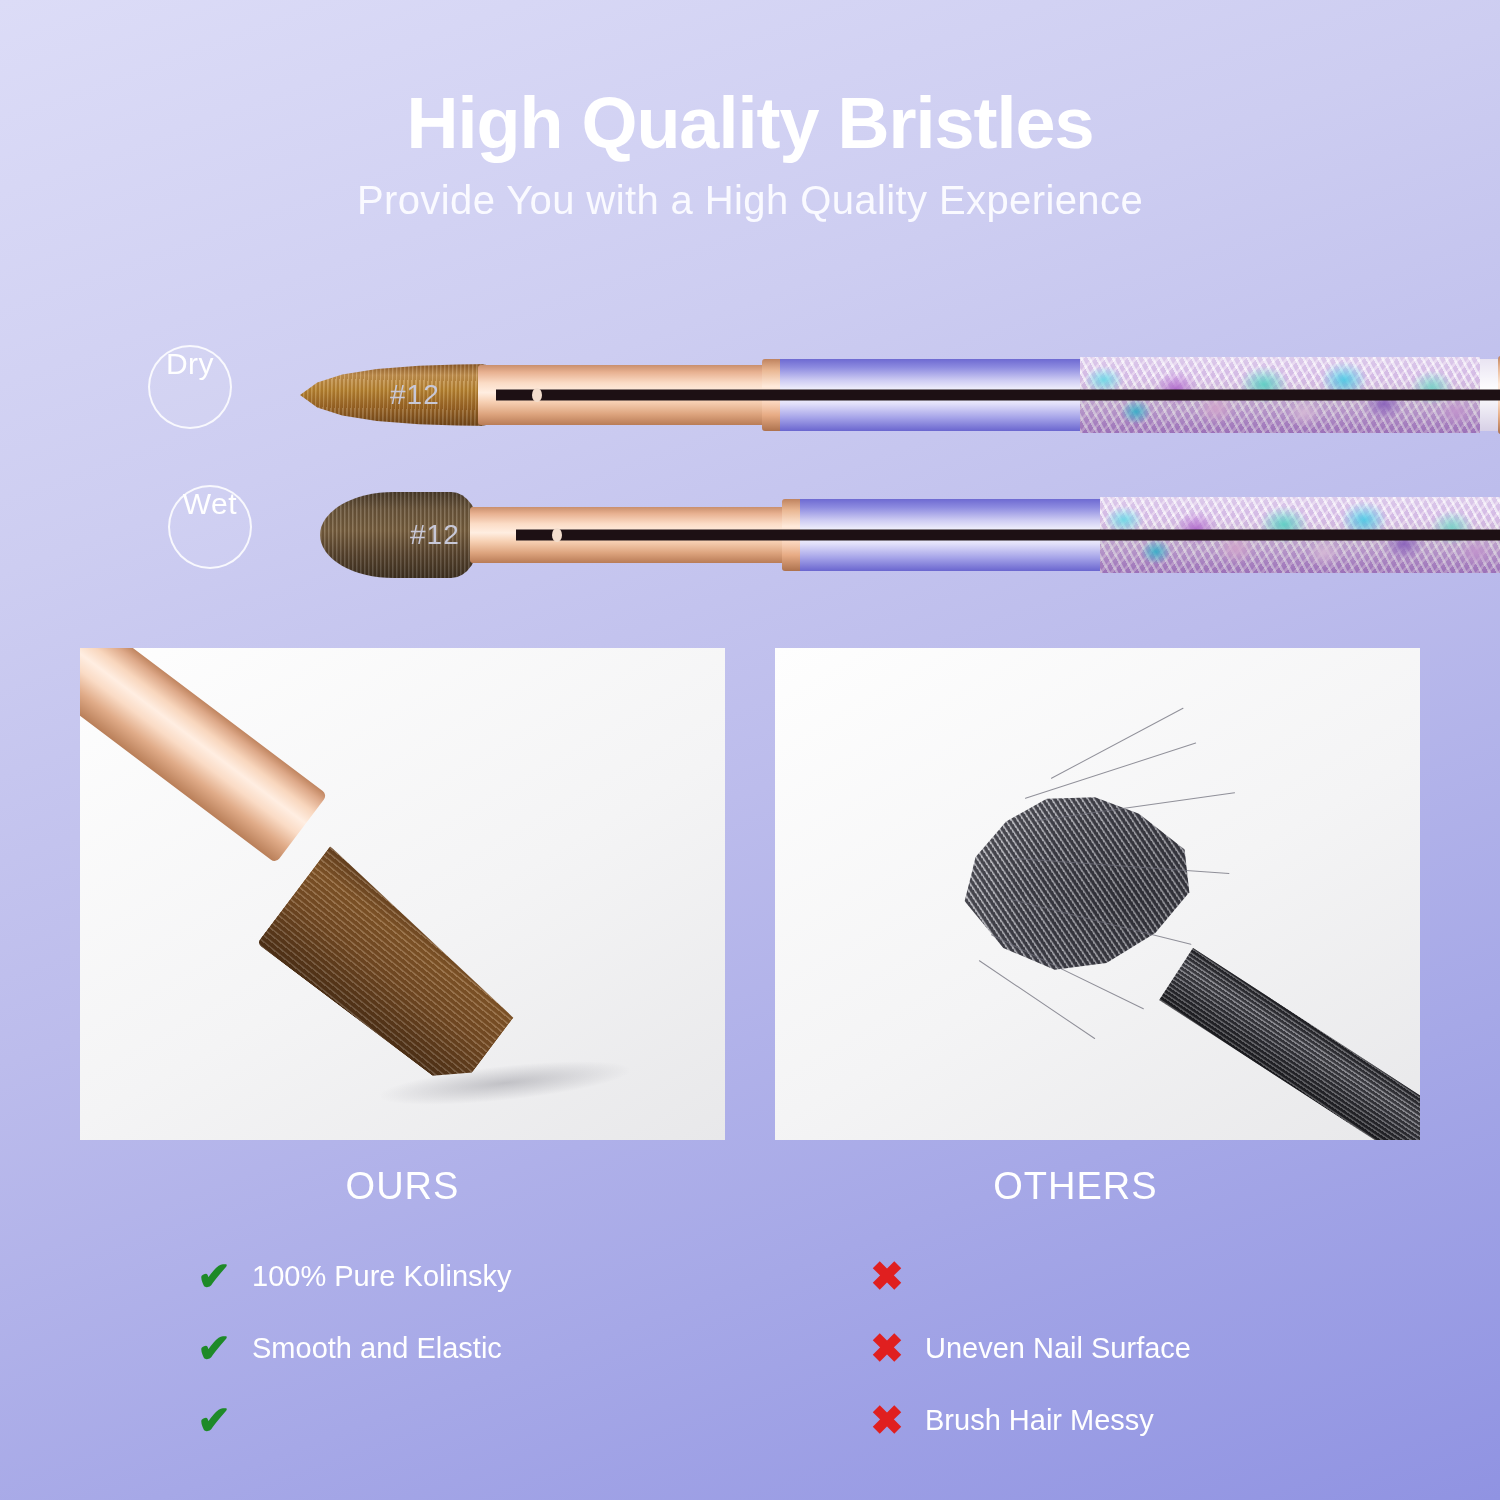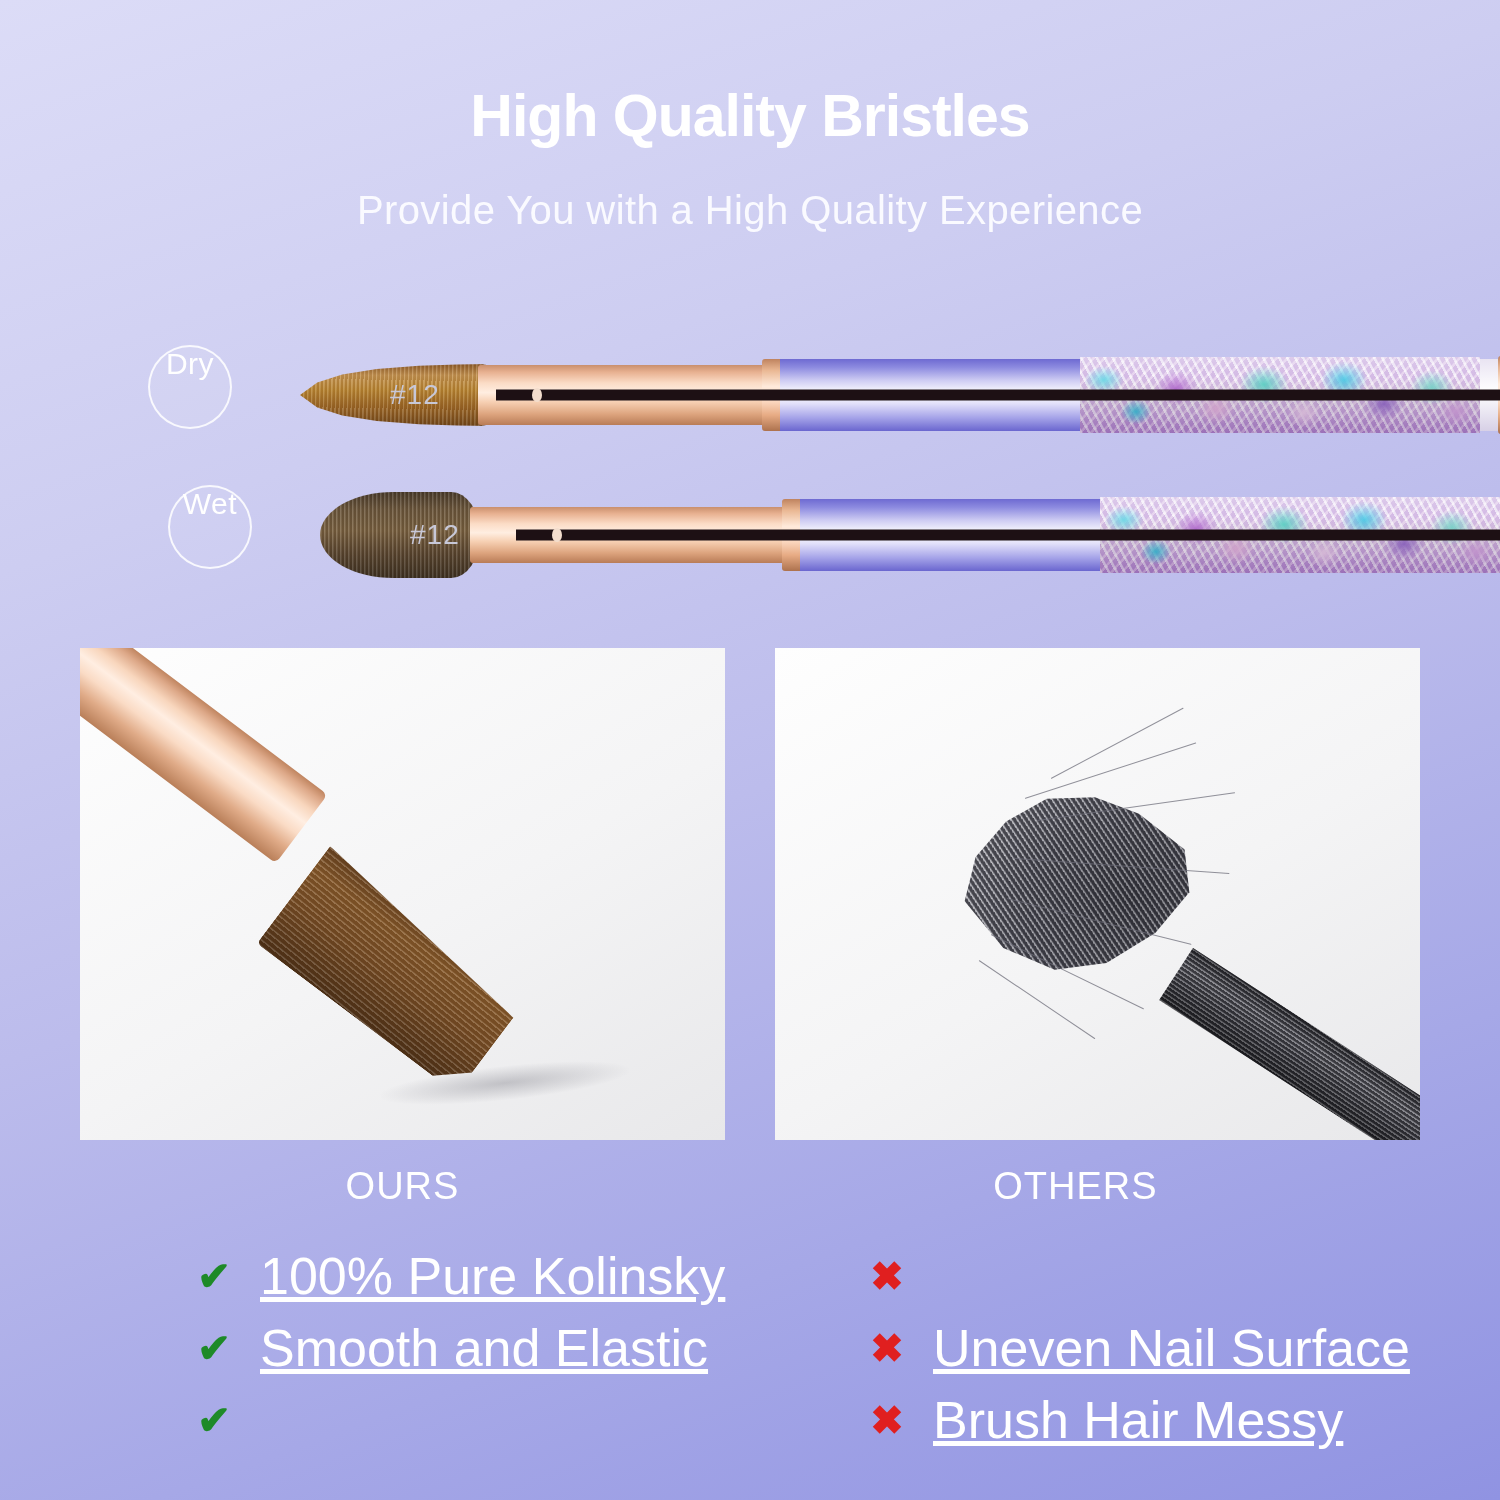--- a/index.html
+++ b/index.html
@@ -19,29 +19,29 @@
 
   
   .header {
     position: absolute;
     top: 86px;
     left: 0;
     width: 1500px;
     text-align: center;
   }
   .title {
-    font-size: 59px;
+    font-size: 72px;
     font-weight: bold;
     color: #ffffff;
     letter-spacing: -1px;
     line-height: 1.05;
     white-space: nowrap;
   }
   .subtitle {
-    margin-top: 40px;
+    margin-top: 16px;
     font-size: 40px;
     font-weight: 400;
     color: #fafaff;
     letter-spacing: 0.4px;
     white-space: nowrap;
   }
 
   
   .brush-row {
     position: absolute;
@@ -358,25 +358,24 @@
     width: 48px;
     flex: 0 0 48px;
     font-size: 40px;
     font-weight: bold;
     line-height: 1;
     text-align: center;
   }
   .mark-check { color: #1e8a28; }
   .mark-cross { color: #e01f1f; }
   .feature-text {
-    margin-left: 22px;
-    font-size: 52px;
+    margin-left: 14px;
+    font-size: 29px;
     color: #ffffff;
     white-space: nowrap;
-    text-decoration: underline;
   }
 </style>
 </head>
 <body>
 
 <div id="page">
 
   <div class="header">
     <div class="title">High Quality Bristles</div>
     <div class="subtitle">Provide You with a High Quality Experience</div>

